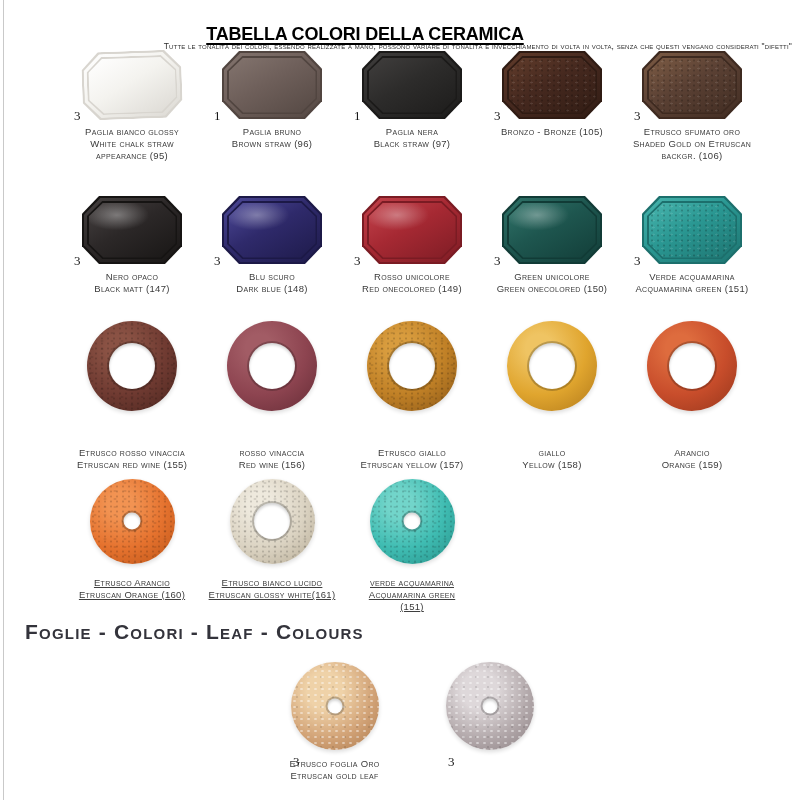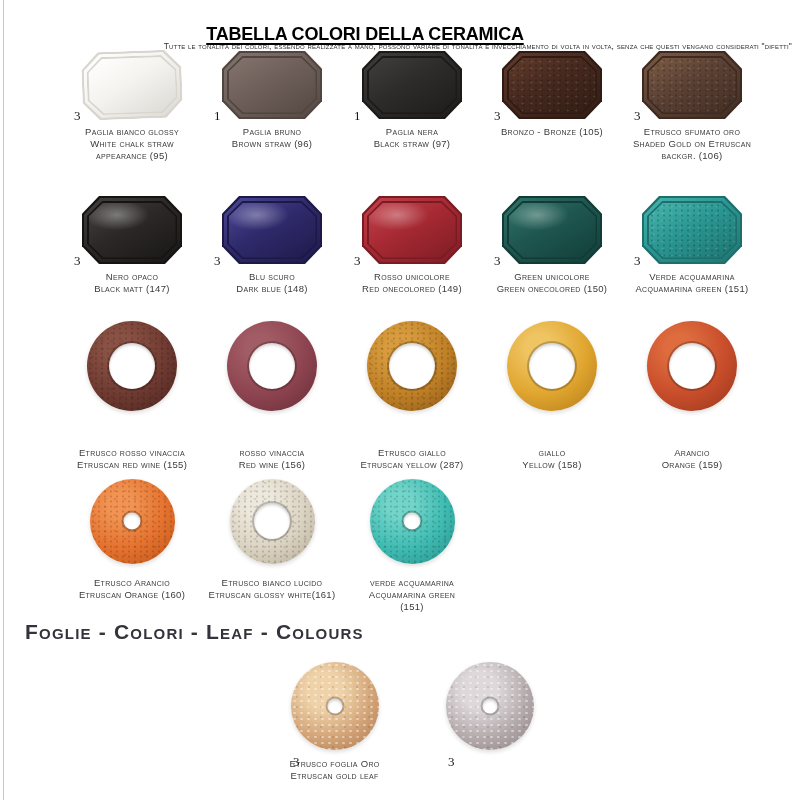--- a/index.html
+++ b/index.html
@@ -20,21 +20,21 @@
     position:absolute;top:24px;left:0;width:730px;text-align:center;
     font-size:18px;font-weight:bold;color:#000;letter-spacing:-.2px;
     text-decoration:underline;text-decoration-thickness:2px;text-underline-offset:3px;
   }
   .leaf-title{
     position:absolute;top:620px;left:25px;right:0;text-align:left;
     font-variant:small-caps;font-size:21px;letter-spacing:1.2px;color:#33333b;font-weight:bold;
   }
 
   .grid{position:absolute;left:62px;width:700px;display:flex;}
-  .r1{top:50px;} .r2{top:195px;} .r3{top:318px;} .r4{top:477px;}
+  .r1{top:50px;} .r2{top:195px;} .r3{top:318px;} .r4{top:477px;text-decoration:underline;}
   .leafgrid{position:absolute;top:660px;left:257px;width:310px;display:flex;}
   .cell{width:140px;display:flex;flex-direction:column;align-items:center;}
   .leafgrid .cell{width:155px;}
 
   .sa{position:relative;width:100%;display:flex;align-items:center;justify-content:center;}
   .sa1,.sa2{height:70px;} .sa3{height:96px;} .sa4{height:88px;} .saleaf{height:92px;}
 
   .num{
     position:absolute;left:12px;bottom:-4px;
     font-family:"Liberation Serif",serif;font-size:13px;color:#151515;
@@ -271,21 +271,21 @@
     </div>
   </div>
   <div class="cell">
     <div class="sa sa3">
       <div class="ring tex" style="--c: #c08026; --cl: #d89c3e; --cd: #8d5a19;">
           <div class="hole"></div>
         </div>
     </div>
     <div class="lbl">
       <div>Etrusco giallo</div>
-      <div>Etruscan yellow (287)</div>
+      <div>Etruscan yellow (157)</div>
     </div>
   </div>
   <div class="cell">
     <div class="sa sa3">
       <div class="ring" style="--c: #e0a52e; --cl: #efc463; --cd: #b47c1c;">
           <div class="hole"></div>
         </div>
     </div>
     <div class="lbl">
       <div>giallo</div>

